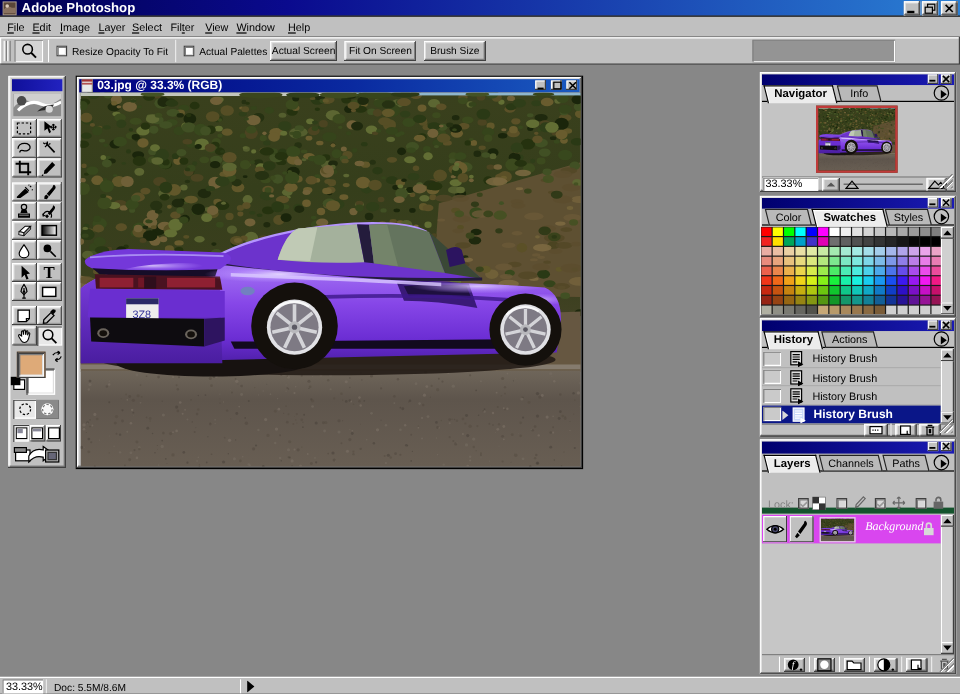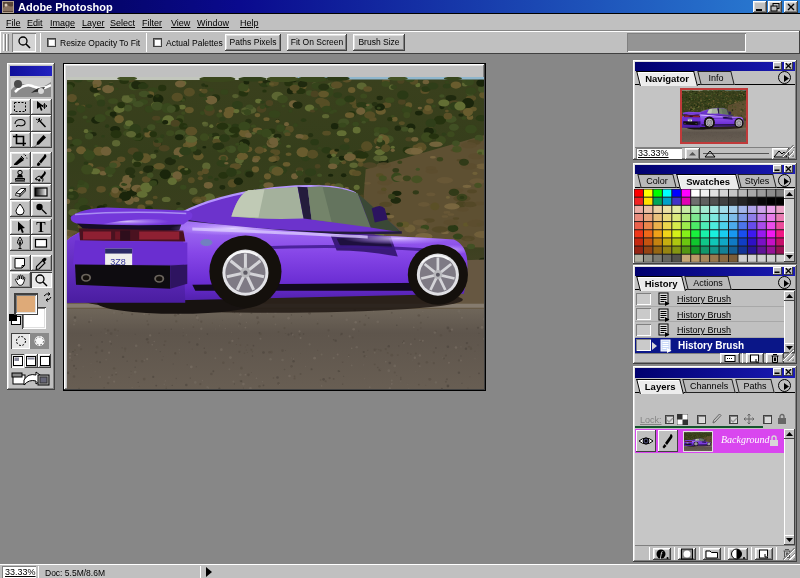--- a/index.html
+++ b/index.html
@@ -20,21 +20,21 @@
 .panel { position:absolute; left:633px; width:164px; background:#c0c0c0; box-shadow: inset -1px -1px 0 #404040, inset 1px 1px 0 #fff, inset -2px -2px 0 #808080, inset 2px 2px 0 #dfdfdf; }
 .ptitle { position:absolute; left:2px; right:2px; top:2px; height:9px; background:linear-gradient(90deg,#00006e,#1b1bb4); }
 .parrow { position:absolute; width:13px; height:13px; border-radius:50%; background:#c0c0c0; border:1px solid #000; z-index:4; }
 .pbtn { position:absolute; height:12px; background:#c0c0c0; box-shadow: inset -1px -1px 0 #404040, inset 1px 1px 0 #fff, inset -2px -2px 0 #808080, inset 2px 2px 0 #e8e8e8; }
 .sb { position:absolute; width:11px; background:#d0d0d0; box-shadow: inset -1px -1px 0 #404040, inset 1px 1px 0 #fff; }
 .sbbtn { position:absolute; left:0; width:11px; height:10px; background:#c0c0c0; box-shadow: inset -1px -1px 0 #404040, inset 1px 1px 0 #fff; }
 .grip { position:absolute; right:1px; bottom:1px; width:12px; height:12px; background:
  linear-gradient(135deg, transparent 45%, #888 45%, #888 52%, #fff 52%, #fff 58%, transparent 58%, transparent 68%, #888 68%, #888 75%, #fff 75%, #fff 81%, transparent 81%, transparent 91%, #888 91%, #888 97%, #fff 97%); }
 .cb { position:absolute; width:9px; height:9px; background:#fff; box-shadow: inset 1px 1px 0 #808080, inset -1px -1px 0 #dfdfdf; border:1px solid #404040; }
 .menu-item span.u { text-decoration:underline; }
-.f9 { font-size:9px;text-decoration:underline; } .f10 { font-size:10px; }
+.f9 { font-size:9px; } .f10 { font-size:10px; }
 </style></head>
 <body>
 <svg width="0" height="0" style="position:absolute">
     <symbol id="carpic" viewBox="0 0 416 311">
 <defs>
 <linearGradient id="treebg" x1="0" y1="0" x2="0" y2="1">
  <stop offset="0" stop-color="#3c421e"></stop>
           <stop offset="0.4" stop-color="#37401c"></stop>
  <stop offset="0.8" stop-color="#3d411f"></stop>
           <stop offset="1" stop-color="#474527"></stop>
@@ -1618,21 +1618,21 @@
         <circle cx="6" cy="6" r="4" fill="none" stroke="#000" stroke-width="1.3"></circle>
         <path d="M9 9 L13 13" stroke="#000" stroke-width="1.6"></path>
       </svg>
  </div>
  <div class="abs" style="left:40px;top:2px;width:1px;height:19px;background:#808080;border-right:1px solid #fff"></div>
  <div class="cb" style="left:47px;top:7px"></div>
  <span class="abs" style="left:60px;top:7px;font-size:8.5px">Resize Opacity To Fit</span>
  <div class="abs" style="left:146px;top:2px;width:1px;height:19px;background:#808080;border-right:1px solid #fff"></div>
  <div class="cb" style="left:153px;top:7px"></div>
  <span class="abs" style="left:166px;top:7px;font-size:8.5px">Actual Palettes</span>
- <div class="abs raised" style="left:225px;top:3px;width:56px;height:17px;text-align:center;line-height:16px;white-space:nowrap;font-size:8.5px">Paths Pixels</div>
+ <div class="abs raised" style="left:225px;top:3px;width:56px;height:17px;text-align:center;line-height:16px;white-space:nowrap;font-size:8.5px">Actual Screen</div>
  <div class="abs raised" style="left:287px;top:3px;width:60px;height:17px;text-align:center;line-height:16px;white-space:nowrap;font-size:8.5px">Fit On Screen</div>
  <div class="abs raised" style="left:353px;top:3px;width:52px;height:17px;text-align:center;line-height:16px;white-space:nowrap;font-size:8.5px">Brush Size</div>
  <div class="abs sunk" style="left:627px;top:2px;width:119px;height:19px;background:#949494"></div>
 </div>
 
 <div class="abs raised" style="left:7px;top:63px;width:48px;height:327px">
  <div class="abs" style="left:3px;top:3px;width:42px;height:10px;background:linear-gradient(90deg,#10109a,#2222c0)"></div>
  <div class="abs sunk" style="left:4px;top:15px;width:40px;height:19px;background:#b8b8b8;overflow:hidden">
   <svg width="40" height="19">
         <rect width="40" height="19" fill="#cfcfcf"></rect>
@@ -1820,20 +1820,43 @@
         <rect x="3" y="4" width="12" height="9" fill="#fff" stroke="#000"></rect>
         <rect x="2" y="2" width="10" height="4" fill="#888" stroke="#000"></rect>
   <path d="M14 9 q4 -7 12 -5 l0 -3 8 6 -8 6 0 -3 q-7 -2 -12 4 Z" fill="#fff" stroke="#000"></path>
   <rect x="28" y="4" width="11" height="10" fill="#aaa" stroke="#000"></rect>
         <rect x="30" y="6" width="7" height="6" fill="#667" stroke="#333"></rect>
       </svg>
  </div>
 </div>
 
 <div class="abs raised" style="left:63px;top:63px;width:423px;height:328px;background:#c0c0c0;border:1px solid #000">
+ <div class="abs" style="left:2px;top:2px;width:417px;height:11px;background:linear-gradient(90deg,#000080,#0a2aa0 55%,#1a5ac0)">
+  <svg class="abs" style="left:2px;top:0px" width="10" height="11">
+        <rect x="0" y="0" width="9" height="11" fill="#e8e8e8" stroke="#888"></rect>
+        <rect x="0" y="0" width="9" height="2" fill="#a03030"></rect>
+        <rect x="0" y="3" width="9" height="1.5" fill="#b05050"></rect>
+      </svg>
+  <span class="abs" style="left:15px;top:0;color:#fff;font-weight:bold;font-size:10px;line-height:12px;white-space:nowrap">03.jpg @ 33.3% (RGB)</span>
+  <div class="pwinbtn" style="right:28px;top:1px">
+        <svg width="11" height="9">
+          <rect x="2" y="6" width="5" height="1.5" fill="#000"></rect>
+        </svg>
+      </div>
+  <div class="pwinbtn" style="right:15px;top:1px">
+        <svg width="11" height="9">
+          <rect x="2.5" y="1.5" width="6" height="5.5" fill="none" stroke="#000"></rect>
+        </svg>
+      </div>
+  <div class="pwinbtn" style="right:2px;top:1px">
+        <svg width="11" height="9">
+          <path d="M2.5 1.5 L8 7 M8 1.5 L2.5 7" stroke="#000" stroke-width="1.3"></path>
+        </svg>
+      </div>
+ </div>
  <svg class="abs" style="left:3px;top:13px" width="417" height="312" viewBox="0 0 416 311" preserveAspectRatio="none">
       <use href="#carpic"></use>
     </svg>
 </div>
 
 <div class="panel" style="top:60px;height:100px">
  <div class="ptitle"></div>
  <div class="pwinbtn" style="right:15px;top:2px">
       <svg width="9" height="8">
         <rect x="1.5" y="4.5" width="5" height="1.5" fill="#000"></rect>
@@ -2200,21 +2223,21 @@
       </div>
   <div class="taboff" style="left:102px;width:36px">
         <span class="tablabel">Paths</span>
       </div>
   <div class="parrow" style="right:4px;top:0px">
         <svg width="13" height="13">
           <path d="M5 3 L10 6.5 L5 10 Z" fill="#000"></path>
         </svg>
       </div>
  </div>
- <div class="abs" style="left:2px;top:46px;width:128px;height:16px;background:#c0c0c0;border-bottom:2px solid #14532d">
+ <div class="abs" style="left:2px;top:46px;width:160px;height:16px;background:#c0c0c0;border-bottom:5px solid #14532d">
   <span class="abs f9" style="left:5px;top:3px;color:#848484">Lock:</span>
   <div class="cb" style="left:30px;top:3px;background:#d8d8d8">
         <svg width="8" height="8">
           <path d="M1 4 l2 2 l4 -4" stroke="#999" fill="none" stroke-width="1.3"></path>
         </svg>
       </div>
   <svg class="abs" style="left:42px;top:2px" width="11" height="11">
         <rect width="11" height="11" fill="#fff" stroke="#555"></rect>
         <rect x="0" y="0" width="5.5" height="5.5" fill="#333"></rect>
         <rect x="5.5" y="5.5" width="5.5" height="5.5" fill="#333"></rect>

